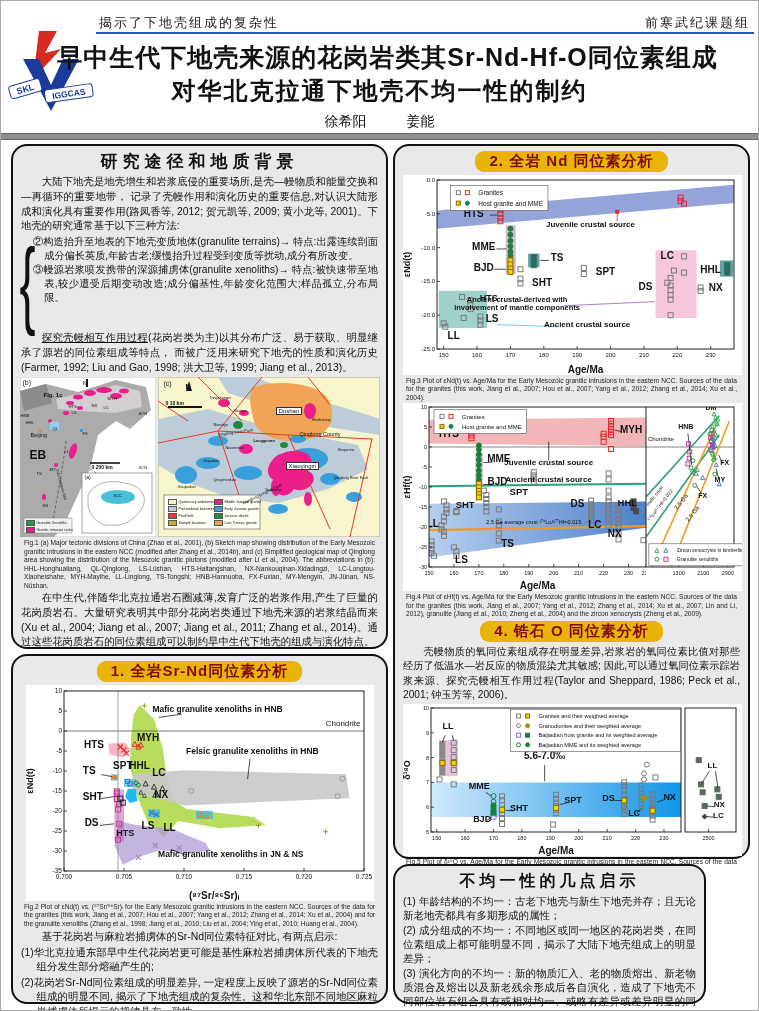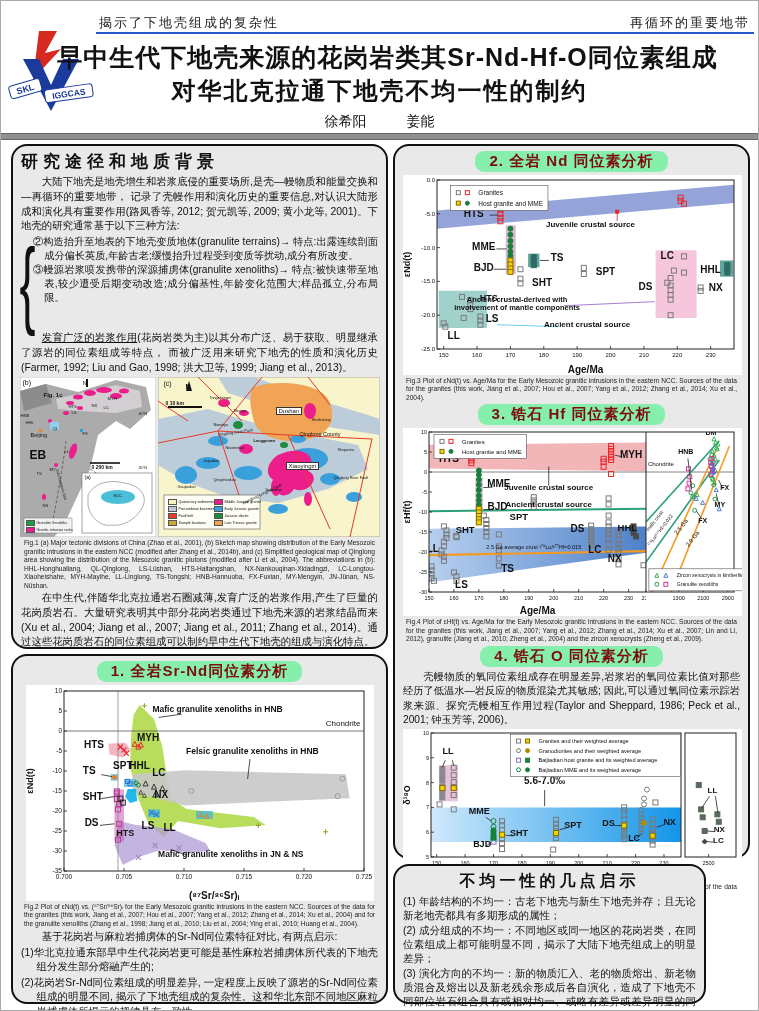--- a/index.html
+++ b/index.html
@@ -13,35 +13,35 @@
   #title2{left:0;top:74px;width:100%;text-align:center;font-size:24px;font-weight:bold;letter-spacing:2px;}
   #authors{left:0;top:112px;width:100%;text-align:center;font-size:14px;}
   #authors span{margin:16px 18px;}
   #divider{left:0;top:132px;width:759px;height:7px;background:#8f8f8f;border-top:1px solid #666;border-bottom:1px solid #666;box-sizing:border-box;}
   
   .box{position:absolute;background:#e9e9e9;border:2px solid #111;border-radius:16px;box-sizing:border-box;padding:3px 8px;}
   #box-bg{left:10px;top:143px;width:377px;height:505px;}
   #box-srnd{left:10px;top:653px;width:377px;height:350px;}
   #box-right{left:392px;top:143px;width:357px;height:715px;}
   #box-summary{left:392px;top:863px;width:313px;height:140px;}
-  .box-h{font-size:17px;font-weight:bold;text-align:left;letter-spacing:5px;margin:1px 0 2px 0;}
+  .box-h{font-size:17px;font-weight:bold;text-align:center;letter-spacing:5px;margin:1px 0 2px 0;}
   .para{font-size:10.4px;line-height:1.42;text-align:justify;margin:0 0 1px 0;}
   .indent{text-indent:2em;}
   .ul{text-decoration:underline;}
   .methods{display:flex;align-items:stretch;margin:0;}
   .brace{font-size:96px;line-height:1.0;transform:scaleX(0.5);width:18px;margin-left:-6px;flex:0 0 auto;color:#111;}
   .mitem{font-size:10.2px;line-height:1.38;text-align:justify;padding-left:1.1em;text-indent:-1.1em;}
   .figrow{display:flex;gap:2px;justify-content:center;margin-top:2px;}
   .mapwrap{position:relative;background:#fff;}
   .mlab{position:absolute;white-space:nowrap;color:#111;line-height:1;transform-origin:left top;}
   .mbox{background:#fff;border:0.5px solid #333;padding:0 2px;}
   .sw{display:inline-block;width:7px;height:4px;margin-right:2px;border:0.5px solid #555;vertical-align:middle;}
   .cap{font-size:6.6px;line-height:1.28;color:#222;text-align:justify;margin:2px 3px 1px 3px;}
   .pillwrap{text-align:center;margin:2px 0 3px 0;}
-  .pill{display:inline-block;background:#86efac;color:#7d0d0d;font-weight:bold;font-size:15px;padding:1px 14px;border-radius:9px;letter-spacing:1px;}
+  .pill{display:inline-block;background:#eab308;color:#7d0d0d;font-weight:bold;font-size:15px;padding:1px 14px;border-radius:9px;letter-spacing:1px;}
   .chart{background:#fff;display:block;}
   .chartrow{display:flex;justify-content:center;background:#fff;width:fit-content;margin:0 auto;}
   .cpoint{font-size:10.4px;line-height:1.38;text-align:justify;padding-left:1.5em;text-indent:-1.5em;margin-top:1px;}
   .spoint{font-size:10.5px;line-height:1.34;text-align:justify;margin-top:1px;}
   #summary-h{font-size:16px;font-weight:bold;text-align:center;letter-spacing:4px;margin:2px 0;}
   
   #logo{left:4px;top:24px;width:92px;height:92px;}
 </style>
 </head>
 <body>
@@ -54,41 +54,41 @@
       <rect x="4" y="56" width="32" height="13" rx="3" fill="#fff" stroke="#1a3a9c" stroke-width="1"></rect>
       <text x="20" y="66" text-anchor="middle" font-size="9" font-weight="bold" fill="#1a3a9c" id="logo-skl">SKL</text>
     </g>
     <g transform="rotate(-8 62 70)">
       <rect x="40" y="62" width="48" height="13" rx="3" fill="#fff" stroke="#1a3a9c" stroke-width="1"></rect>
       <text x="64" y="72" text-anchor="middle" font-size="8.5" font-weight="bold" fill="#1a3a9c" id="logo-iggcas">IGGCAS</text>
     </g>
   </svg>
 </div>
 <div class="abs" id="lab-name">揭示了下地壳组成的复杂性</div>
-<div class="abs" id="group-name">再循环的重要地带</div>
+<div class="abs" id="group-name">前寒武纪课题组</div>
 <div class="abs" id="head-rule"></div>
 <div class="abs" id="title1">早中生代下地壳来源的花岗岩类其Sr-Nd-Hf-O同位素组成</div>
 <div class="abs" id="title2">对华北克拉通下地壳不均一性的制约</div>
 <div class="abs" id="authors">
   <span>徐希阳</span>
   <span>姜能</span>
 </div>
 <div class="abs" id="divider"></div>
 
 <div class="box" id="box-bg">
   <div class="box-h">研究途径和地质背景</div>
   <p class="para indent">大陆下地壳是地壳增生和岩浆底侵的重要场所,是壳—幔物质和能量交换和—再循环的重要地带， 记录了壳幔作用和演化历史的重要信息,对认识大陆形成和演化具有重要作用(路凤香等, 2012; 贺元凯等, 2009; 黄小龙等, 2001)。下地壳的研究通常基于以下三种方法:</p>
   <div class="methods">
     <div class="brace">{</div>
     <div>
         <div class="mitem">②构造抬升至地表的下地壳变质地体(granulite terrains)→ 特点:出露连续剖面成分偏长英质,年龄古老;缓慢抬升过程受到变质等扰动,成分有所改变。</div>
         <div class="mitem">③幔源岩浆喷发携带的深源捕虏体(granulite xenoliths)→ 特点:被快速带至地表,较少遭受后期变动改造;成分偏基性,年龄变化范围大;样品孤立,分布局限。</div>
       </div>
   </div>
-  <p class="para indent"><span class="ul">发育广泛的岩浆作用</span><span>(花岗岩类为主)以其分布广泛、易于获取、明显继承了源岩的同位素组成等特点， 而被广泛用来研究下地壳的性质和演化历史(Farmer, 1992; Liu and Gao, 1998; 洪大卫等, 1999; Jiang et al., 2013)。</span></p>
+  <p class="para indent"><span class="ul">探究壳幔相互作用过程</span><span>(花岗岩类为主)以其分布广泛、易于获取、明显继承了源岩的同位素组成等特点， 而被广泛用来研究下地壳的性质和演化历史(Farmer, 1992; Liu and Gao, 1998; 洪大卫等, 1999; Jiang et al., 2013)。</span></p>
   <div class="figrow">
 
     <div class="mapwrap" style="width:136px;height:160px;">
       <svg width="136" height="160" viewBox="0 0 136 160">
         <rect x="0" y="0" width="136" height="160" fill="#ffffff" stroke="#999" stroke-width="0.6"></rect>
         <path d="M0,14 L26,7 L58,15 L96,3 L126,10 L131,33 L110,52 L96,44 L78,58 L70,92 L44,148 L34,160 L0,160 Z" fill="#ababab"></path>
         <polygon points="0,14 26,7 32,26 4,34" fill="#8c8c8c"></polygon>
         <path d="M36,22 L96,8 L120,14 L122,30 L96,36 L60,34 L38,32 Z" fill="#e3dde3" opacity="0.7"></path>
         <g fill="#ec1e8c">
           <ellipse cx="50" cy="26" rx="4" ry="2"></ellipse>
@@ -486,21 +486,20 @@
       <rect x="47.348314606741575" y="10.408000000000001" width="97.60000000000001" height="25" fill="#fff" stroke="#555" stroke-width="0.6"></rect>
       <rect x="53.348314606741575" y="15.658000000000001" width="4" height="4" stroke="#7a7a7a" stroke-width="1" fill="none"></rect>
       <rect x="62.34831460674158" y="15.658000000000001" width="4" height="4" stroke="#e8262c" stroke-width="1" fill="none"></rect>
       <text x="75.34831460674158" y="20.128" font-size="6.5" fill="#111">Granites</text>
       <rect x="53.348314606741575" y="26.158" width="4" height="4" stroke="#8a6d00" stroke-width="1" fill="#f2d400"></rect>
       <circle cx="64.34831460674158" cy="28.158" r="2" stroke="#17813a" stroke-width="1" fill="#17813a"></circle>
       <text x="75.34831460674158" y="30.628" font-size="6.5" fill="#111">Host granite and MME</text>
     </svg>
   <div class="cap">Fig.3 Plot of εNd(t) vs. Age/Ma for the Early Mesozoic granitic intrusions in the eastern NCC. Sources of the data for the granites (this work, Jiang et al., 2007; Hou et al., 2007; Yang et al., 2012; Zhang et al., 2014; Xu et al., 2004).</div>
 
-  <div class="pillwrap"><span class="pill">3. 锆石 Hf 同位素分析</span></div>
   <div class="chartrow">
     <svg class="chart" width="243" height="188">
         <rect x="0" y="0" width="243" height="188" fill="#fff"></rect>
         <defs>
           <clipPath id="fig4aclip">
             <rect x="26" y="4" width="217" height="160"></rect>
           </clipPath>
           <linearGradient id="fig4ag1" x1="0" y1="0" x2="1" y2="0">
             <stop offset="0" stop-color="#aac7ec"></stop>
             <stop offset="1" stop-color="#2f6ac0"></stop>

